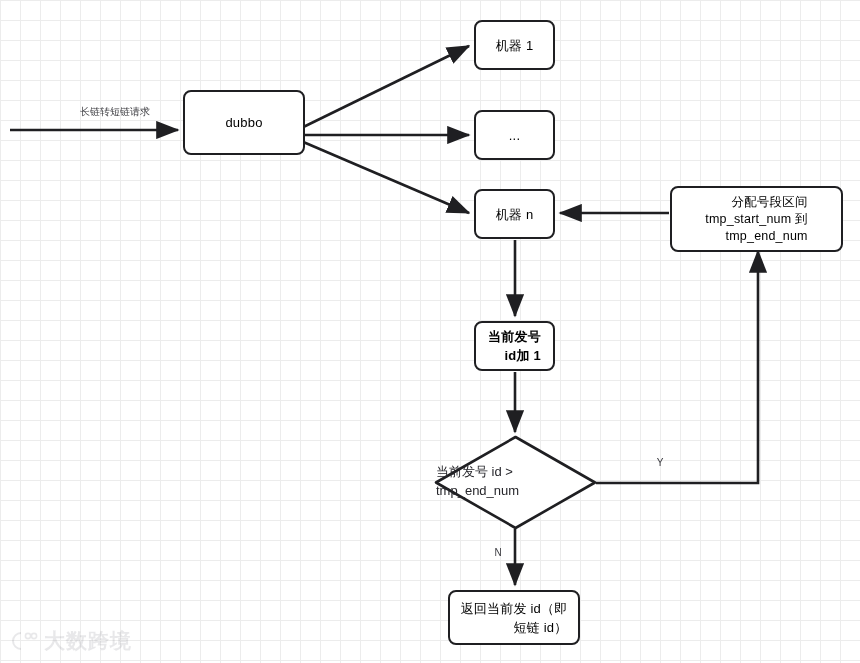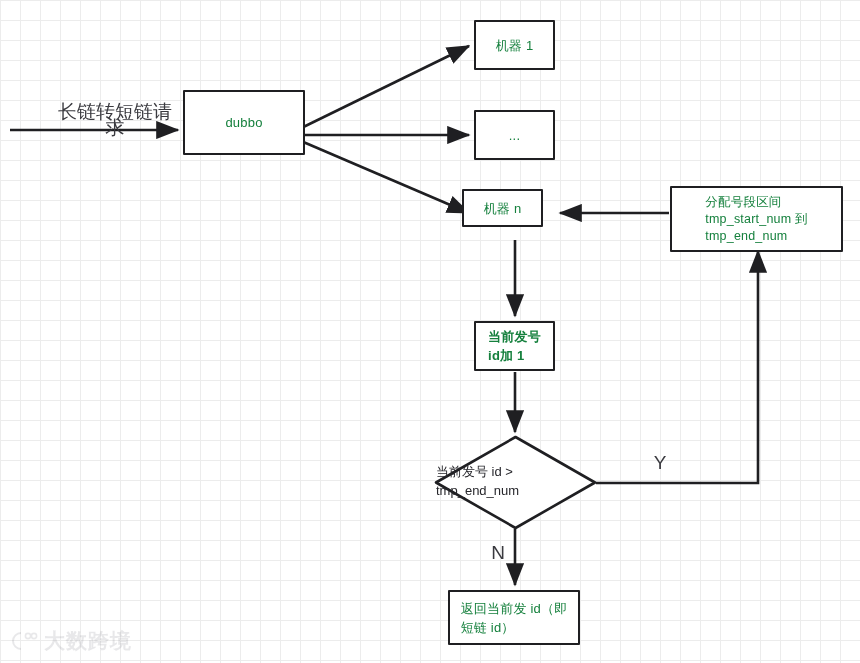--- a/index.html
+++ b/index.html
@@ -30,35 +30,35 @@
     top: 0;
     width: 860px;
     height: 663px;
     pointer-events: none;
   }
   .node {
     position: absolute;
     box-sizing: border-box;
     background: #ffffff;
     border: 2px solid #1f1f22;
-    border-radius: 1px;
+    border-radius: 8px;
     display: flex;
     align-items: center;
     justify-content: center;
-    text-align: left;
-    color: #15803d;
+    text-align: right;
+    color: #000000;
     font-size: 13px;
     line-height: 19px;
     white-space: pre-line;
     letter-spacing: 0.2px;
   }
   .edge-label {
     position: absolute;
     color: #3a3a3f;
-    font-size: 19px;
+    font-size: 10px;
     line-height: 16px;
     white-space: pre-line;
     text-align: center;
   }
   .diamond-label {
     position: absolute;
     color: #26262b;
     font-size: 13px;
     line-height: 19px;
     white-space: pre-line;
@@ -114,21 +114,21 @@
 
     <polygon points="436,482.5 515.5,437 595,482.5 515.5,528" fill="#ffffff" stroke="#1f1f22" stroke-width="2.6" stroke-linejoin="round"></polygon>
   </svg>
 
   <div class="node" style="left:183px; top:90px; width:122px; height:65px;">dubbo</div>
 
   <div class="node" style="left:474px; top:20px; width:81px; height:50px;">机器 1</div>
 
   <div class="node" style="left:474px; top:110px; width:81px; height:50px;">...</div>
 
-  <div class="node" style="left:462px; top:189px; width:81px; height:38px;">机器 n</div>
+  <div class="node" style="left:474px; top:189px; width:81px; height:50px;">机器 n</div>
 
   <div class="node" style="left:670px; top:186px; width:173px; height:66px; font-size:12.5px; line-height:17px;">分配号段区间
 tmp_start_num 到
 tmp_end_num</div>
 
   <div class="node" style="left:474px; top:321px; width:81px; height:50px;font-weight:bold;">当前发号
 id加 1</div>
 
   <div class="diamond-label" style="left:436px; top:462px; width:159px;">当前发号 id &gt;
 tmp_end_num</div>

